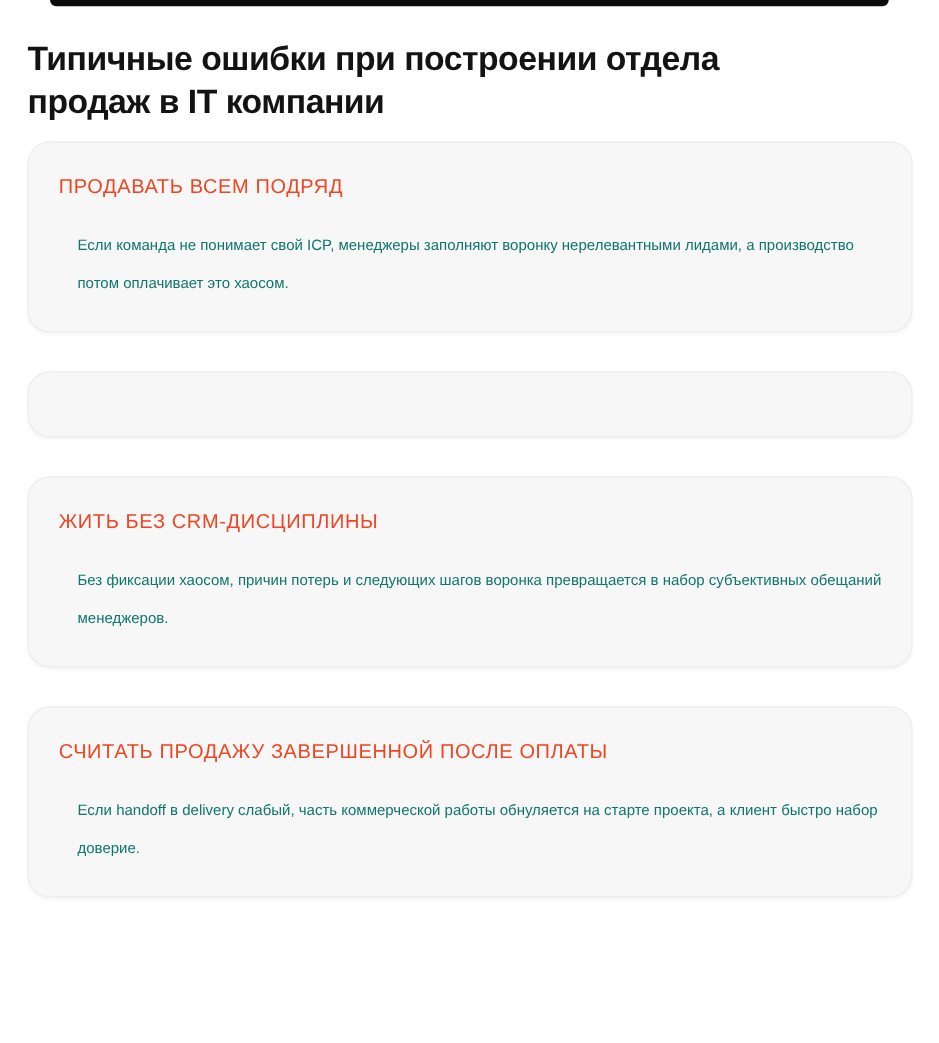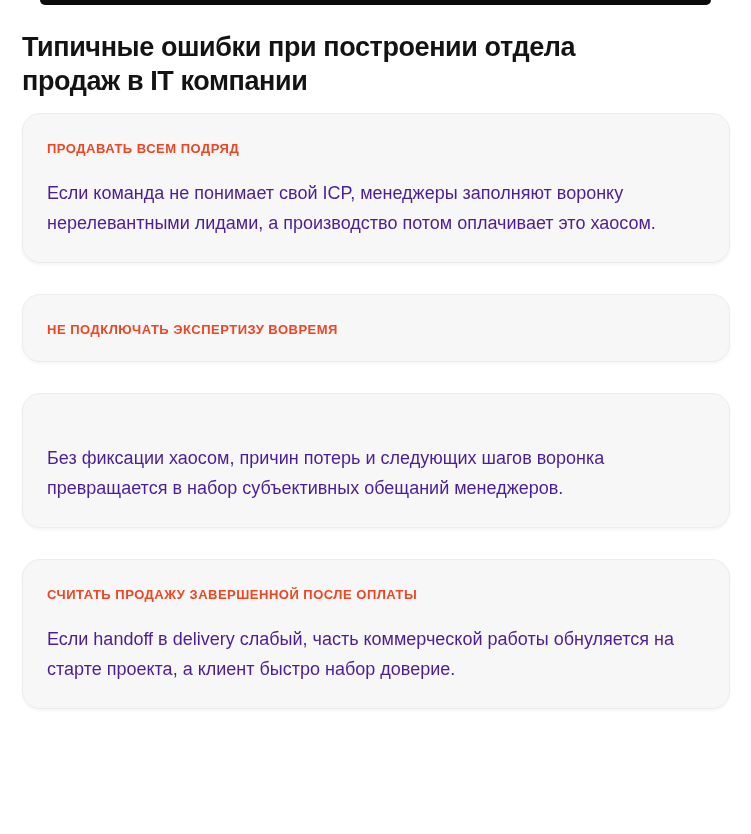--- a/index.html
+++ b/index.html
@@ -40,55 +40,56 @@
   .card {
     background: #f7f7f7;
     border: 1px solid #ececec;
     border-radius: 18px;
     padding: 27px 24px 24px 24px;
     margin-bottom: 31px;
     box-shadow: 0 2px 3px rgba(0,0,0,0.04);
   }
   .card:last-child { margin-bottom: 0; }
   .card-title {
-    font-size: 13px;
-    font-weight: 700;
+    font-size: 16px;
+    font-weight: 400;
     letter-spacing: 0.5px;
     color: #ef4523;
     text-transform: uppercase;
   }
   .card-body {
     margin-top: 22px;
     max-width: 668px;
-    font-size: 18px;
+    font-size: 12px;
     line-height: 30px;
-    color: #4c1d95;
+    color: #0f766e;
+    margin-left: 15px;
   }
 </style>
 </head>
 <body>
 
 <div class="page">
 
   <div class="top-edge"></div>
 
   <h1 class="page-title">Типичные ошибки при построении отдела продаж в IT компании</h1>
 
   <div class="cards">
 
     <div class="card">
       <div class="card-title">ПРОДАВАТЬ ВСЕМ ПОДРЯД</div>
       <div class="card-body">Если команда не понимает свой ICP, менеджеры заполняют воронку нерелевантными лидами, а производство потом оплачивает это хаосом.</div>
     </div>
 
     <div class="card">
-      <div class="card-title">НЕ ПОДКЛЮЧАТЬ ЭКСПЕРТИЗУ ВОВРЕМЯ</div>
     </div>
 
     <div class="card">
+      <div class="card-title">ЖИТЬ БЕЗ CRM-ДИСЦИПЛИНЫ</div>
       <div class="card-body">Без фиксации хаосом, причин потерь и следующих шагов воронка превращается в набор субъективных обещаний менеджеров.</div>
     </div>
 
     <div class="card">
       <div class="card-title">СЧИТАТЬ ПРОДАЖУ ЗАВЕРШЕННОЙ ПОСЛЕ ОПЛАТЫ</div>
       <div class="card-body">Если handoff в delivery слабый, часть коммерческой работы обнуляется на старте проекта, а клиент быстро набор доверие.</div>
     </div>
 
   </div>
 </div>

